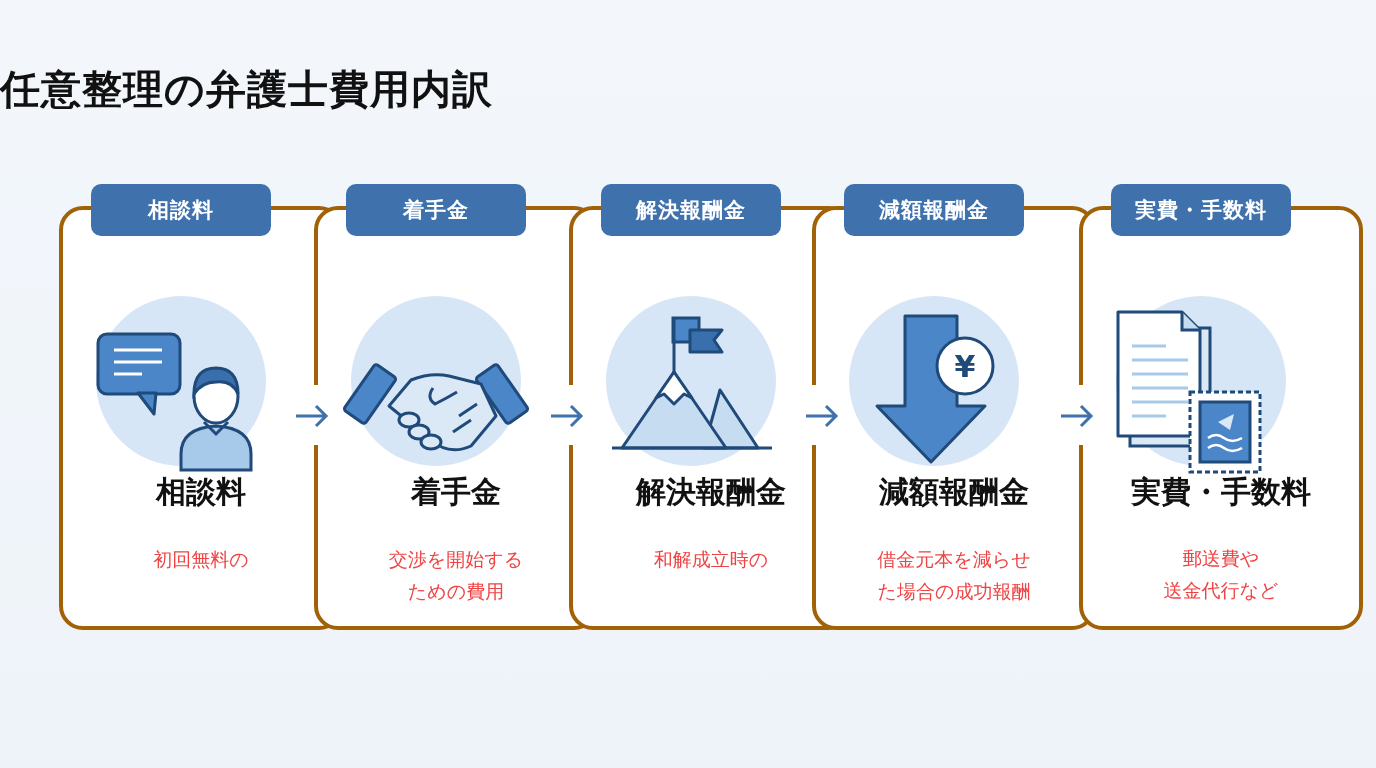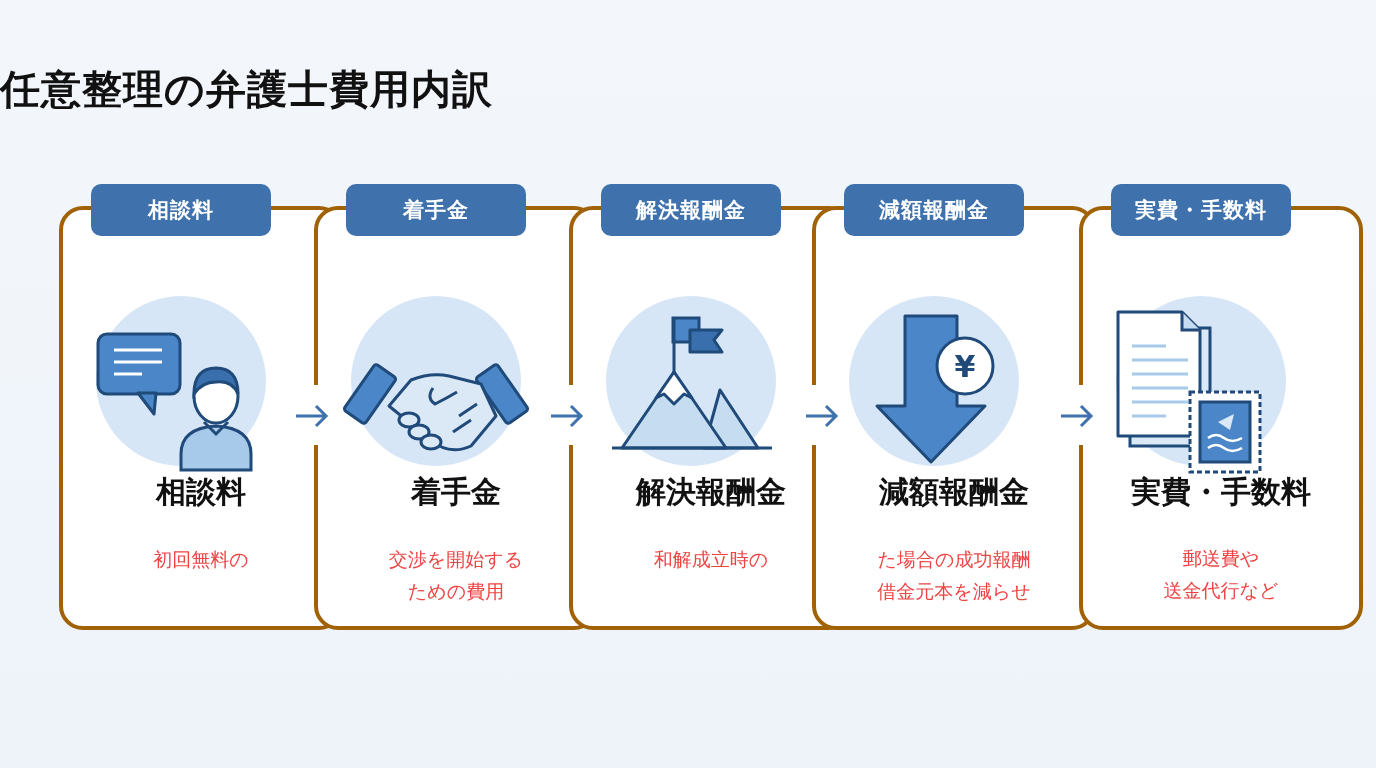--- a/index.html
+++ b/index.html
@@ -130,22 +130,22 @@
   <div class="tab">減額報酬金</div>
   <div class="icon-wrap">
     <svg viewBox="0 0 210 210">
       <path d="M76,40 L128,40 L128,130 L156,130 L102,186 L48,130 L76,130 Z" fill="#4a86c8" stroke="#1f4a7a" stroke-width="3" stroke-linejoin="round"></path>
       <circle cx="136" cy="90" r="28" fill="#ffffff" stroke="#1f4a7a" stroke-width="3"></circle>
       <text x="136" y="101" text-anchor="middle" font-size="30" font-weight="bold" fill="#1f4a7a" font-family="DejaVu Sans, sans-serif">¥</text>
     </svg>
   </div>
   <div class="card-title">減額報酬金</div>
   <div class="card-desc">
+    <div>借金元本を減らせ</div>
     <div>た場合の成功報酬</div>
-    <div>借金元本を減らせ</div>
   </div>
 </div>
 
 <div class="card" style="left:1079px;font-family:Liberation Serif, serif;">
   <div class="gap-l"></div>
   <div class="tab">実費・手数料</div>
   <div class="icon-wrap">
     <svg viewBox="0 0 210 210">
       <rect x="34" y="52" width="80" height="118" fill="#dbe9f7" stroke="#1f4a7a" stroke-width="3"></rect>
       <path d="M22,36 L86,36 L104,54 L104,160 L22,160 Z" fill="#ffffff" stroke="#1f4a7a" stroke-width="3" stroke-linejoin="round"></path>

